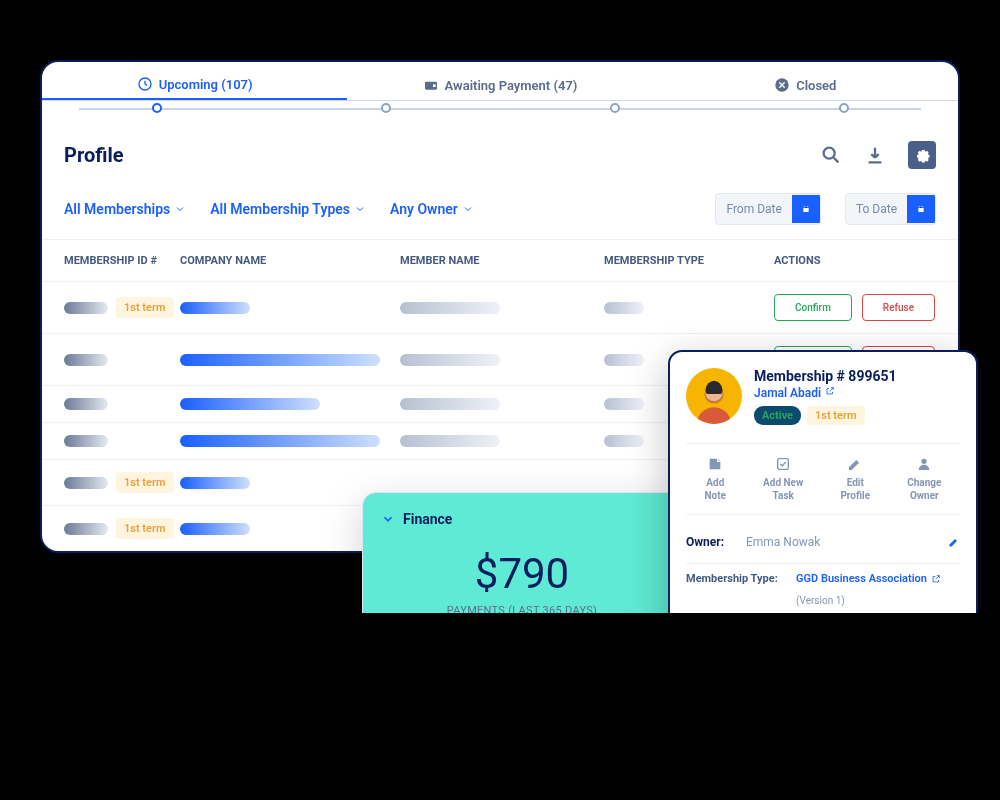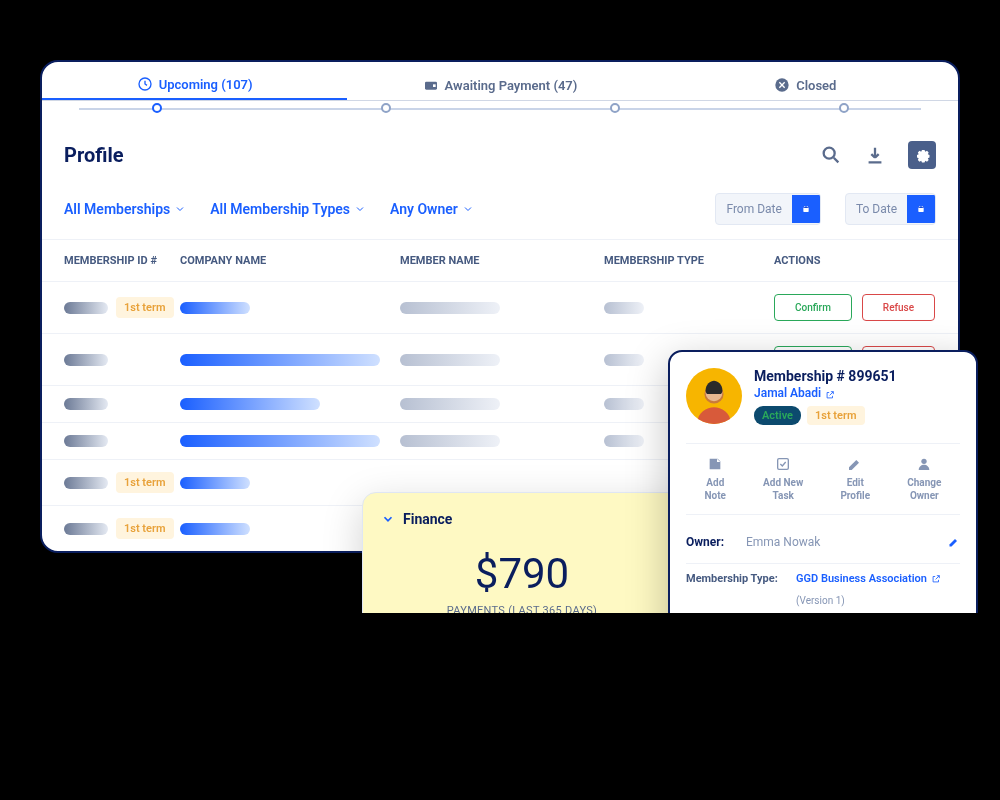--- a/index.html
+++ b/index.html
@@ -165,21 +165,21 @@
   cursor: pointer;
 }
 .btn.confirm { border: 1px solid #2aa85a; color: #2aa85a; }
 .btn.refuse { border: 1px solid #d94848; color: #d94848; }
 
 .finance-card {
   position: absolute;
   left: 320px;
   top: 430px;
   width: 320px;
-  background: #fef9c3;
+  background: #5eead4;
   border-radius: 14px;
   border: 1px solid #dfe6f3;
   box-shadow: 0 12px 40px rgba(0,0,0,0.18);
   padding: 18px;
 }
 .finance-card .fh {
   display: flex;
   align-items: center;
   gap: 8px;
   font-size: 14px;
@@ -226,21 +226,21 @@
   border-radius: 50%;
   background: #f7b500;
   display: flex;
   align-items: flex-end;
   justify-content: center;
   overflow: hidden;
   flex-shrink: 0;
 }
 .avatar svg { width: 48px; height: 48px; }
 .side-top .meta h3 { font-size: 14px; font-weight: 700; color: #0a1e5e; }
-.side-top .meta .mlink { font-size: 12px; color: #1a5fff; font-weight: 600; display: flex; align-items:flex-end; gap:4px; cursor:pointer; margin-top:2px;}
+.side-top .meta .mlink { font-size: 12px; color: #1a5fff; font-weight: 600; display: flex; align-items:flex-start; gap:4px; cursor:pointer; margin-top:2px;}
 .side-top .meta .badges { margin-top: 6px; display: flex; gap: 6px; }
 .badge2 { font-size: 11px; font-weight: 600; padding: 3px 8px; border-radius: 4px; }
 .badge2.active { background: #0c4a6e; color: #2aa85a; border-radius: 9px; }
 .badge2.term { background: #fff4de; color: #e8a23a; }
 
 .side-actions {
   display: flex;
   justify-content: space-around;
   margin: 18px 0 12px;
   border-top: 1px solid #eef1f7;

